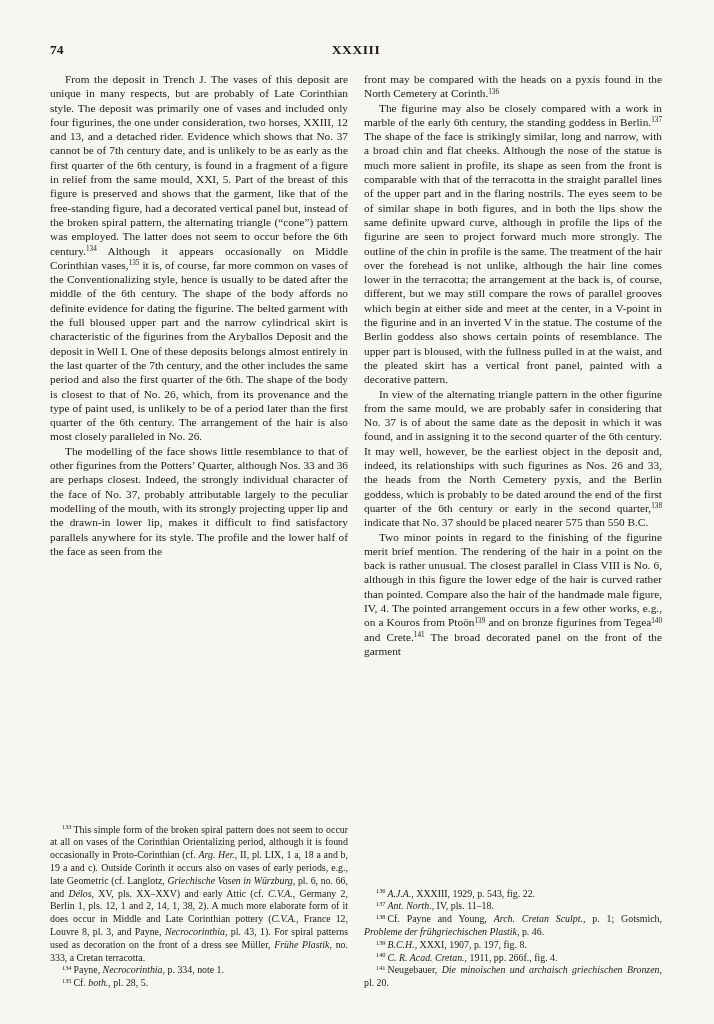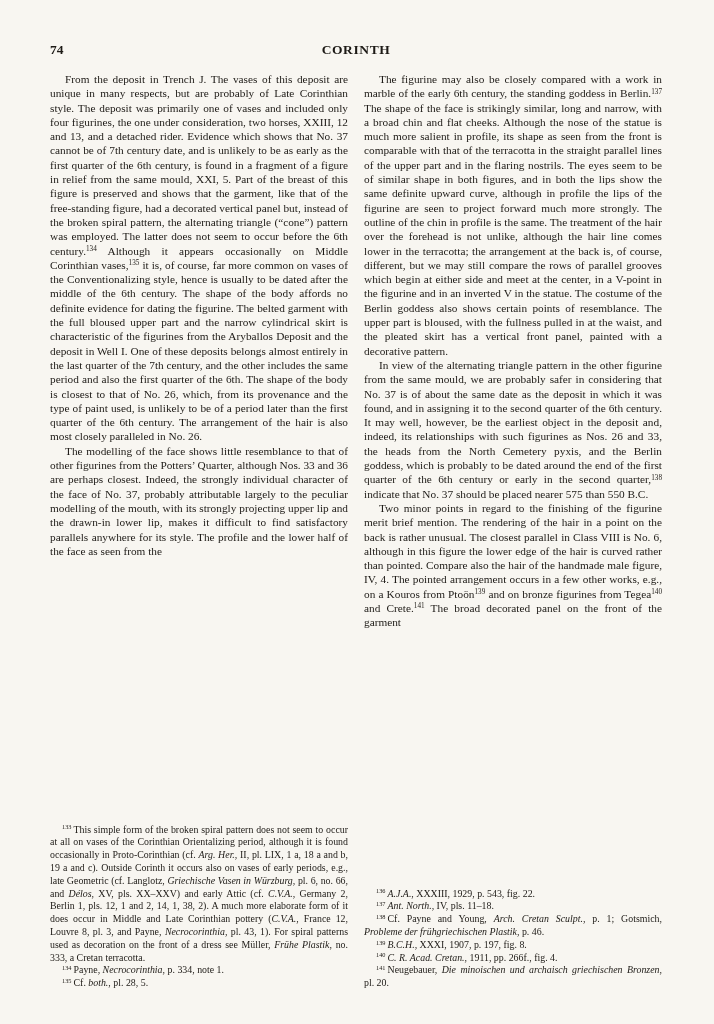--- a/index.html
+++ b/index.html
@@ -74,36 +74,37 @@
   }
   .footnote sup.fn { margin-right: 2px; }
   i { }
 </style>
 </head>
 <body>
 
 <div class="page">
   <div class="page-header">
     <span class="page-number">74</span>
-    <div class="running-head">CORINTH</div>
+    <div class="running-head">XXXIII</div>
   </div>
   <div class="columns">
     <section class="column">
       <div class="body-text">
           <p class="para indent">From the deposit in Trench J. The vases of this deposit are unique in many respects, but are probably of Late Corinthian style. The deposit was primarily one of vases and included only four figurines, the one under consideration, two horses, XXIII, 12 and 13, and a detached rider. Evidence which shows that No. 37 cannot be of 7th century date, and is unlikely to be as early as the first quarter of the 6th century, is found in a fragment of a figure in relief from the same mould, XXI, 5. Part of the breast of this figure is preserved and shows that the garment, like that of the free-standing figure, had a decorated vertical panel but, instead of the broken spiral pattern, the alternating triangle (“cone”) pattern was employed. The latter does not seem to occur before the 6th century.<sup class="fn">134</sup> Although it appears occasionally on Middle Corinthian vases,<sup class="fn">135</sup> it is, of course, far more common on vases of the Conventionalizing style, hence is usually to be dated after the middle of the 6th century. The shape of the body affords no definite evidence for dating the figurine. The belted garment with the full bloused upper part and the narrow cylindrical skirt is characteristic of the figurines from the Aryballos Deposit and the deposit in Well I. One of these deposits belongs almost entirely in the last quarter of the 7th century, and the other includes the same period and also the first quarter of the 6th. The shape of the body is closest to that of No. 26, which, from its provenance and the type of paint used, is unlikely to be of a period later than the first quarter of the 6th century. The arrangement of the hair is also most closely paralleled in No. 26.</p>
           <p class="para indent">The modelling of the face shows little resemblance to that of other figurines from the Potters’ Quarter, although Nos. 33 and 36 are perhaps closest. Indeed, the strongly individual character of the face of No. 37, probably attributable largely to the peculiar modelling of the mouth, with its strongly projecting upper lip and the drawn-in lower lip, makes it difficult to find satisfactory parallels anywhere for its style. The profile and the lower half of the face as seen from the</p>
         </div>
       <div class="footnotes">
           <p class="footnote"><sup class="fn">133</sup>This simple form of the broken spiral pattern does not seem to occur at all on vases of the Corinthian Orientalizing period, although it is found occasionally in Proto-Corinthian (cf. <i>Arg. Her.</i>, II, pl. LIX, 1 a, 18 a and b, 19 a and c). Outside Corinth it occurs also on vases of early periods, e.g., late Geometric (cf. Langlotz, <i>Griechische Vasen in Würzburg</i>, pl. 6, no. 66, and <i>Délos</i>, XV, pls. XX–XXV) and early Attic (cf. <i>C.V.A.</i>, Germany 2, Berlin 1, pls. 12, 1 and 2, 14, 1, 38, 2). A much more elaborate form of it does occur in Middle and Late Corinthian pottery (<i>C.V.A.</i>, France 12, Louvre 8, pl. 3, and Payne, <i>Necrocorinthia</i>, pl. 43, 1). For spiral patterns used as decoration on the front of a dress see Müller, <i>Frühe Plastik</i>, no. 333, a Cretan terracotta.</p>
           <p class="footnote"><sup class="fn">134</sup>Payne, <i>Necrocorinthia</i>, p. 334, note 1.</p>
           <p class="footnote"><sup class="fn">135</sup>Cf. <i>both.</i>, pl. 28, 5.</p>
         </div>
     </section>
     <section class="column">
       <div class="body-text">
+          <p class="para">front may be compared with the heads on a pyxis found in the North Cemetery at Corinth.<sup class="fn">136</sup></p>
           <p class="para indent">The figurine may also be closely compared with a work in marble of the early 6th century, the standing goddess in Berlin.<sup class="fn">137</sup> The shape of the face is strikingly similar, long and narrow, with a broad chin and flat cheeks. Although the nose of the statue is much more salient in profile, its shape as seen from the front is comparable with that of the terracotta in the straight parallel lines of the upper part and in the flaring nostrils. The eyes seem to be of similar shape in both figures, and in both the lips show the same definite upward curve, although in profile the lips of the figurine are seen to project forward much more strongly. The outline of the chin in profile is the same. The treatment of the hair over the forehead is not unlike, although the hair line comes lower in the terracotta; the arrangement at the back is, of course, different, but we may still compare the rows of parallel grooves which begin at either side and meet at the center, in a V-point in the figurine and in an inverted V in the statue. The costume of the Berlin goddess also shows certain points of resemblance. The upper part is bloused, with the fullness pulled in at the waist, and the pleated skirt has a vertical front panel, painted with a decorative pattern.</p>
           <p class="para indent">In view of the alternating triangle pattern in the other figurine from the same mould, we are probably safer in considering that No. 37 is of about the same date as the deposit in which it was found, and in assigning it to the second quarter of the 6th century. It may well, however, be the earliest object in the deposit and, indeed, its relationships with such figurines as Nos. 26 and 33, the heads from the North Cemetery pyxis, and the Berlin goddess, which is probably to be dated around the end of the first quarter of the 6th century or early in the second quarter,<sup class="fn">138</sup> indicate that No. 37 should be placed nearer 575 than 550 B.C.</p>
           <p class="para indent">Two minor points in regard to the finishing of the figurine merit brief mention. The rendering of the hair in a point on the back is rather unusual. The closest parallel in Class VIII is No. 6, although in this figure the lower edge of the hair is curved rather than pointed. Compare also the hair of the handmade male figure, IV, 4. The pointed arrangement occurs in a few other works, e.g., on a Kouros from Ptoön<sup class="fn">139</sup> and on bronze figurines from Tegea<sup class="fn">140</sup> and Crete.<sup class="fn">141</sup> The broad decorated panel on the front of the garment</p>
         </div>
       <div class="footnotes">
           <p class="footnote"><sup class="fn">136</sup><i>A.J.A.</i>, XXXIII, 1929, p. 543, fig. 22.</p>
           <p class="footnote"><sup class="fn">137</sup><i>Ant. North.</i>, IV, pls. 11–18.</p>
           <p class="footnote"><sup class="fn">138</sup>Cf. Payne and Young, <i>Arch. Cretan Sculpt.</i>, p. 1; Gotsmich, <i>Probleme der frühgriechischen Plastik</i>, p. 46.</p>
           <p class="footnote"><sup class="fn">139</sup><i>B.C.H.</i>, XXXI, 1907, p. 197, fig. 8.</p>
           <p class="footnote"><sup class="fn">140</sup><i>C. R. Acad. Cretan.</i>, 1911, pp. 266f., fig. 4.</p>

